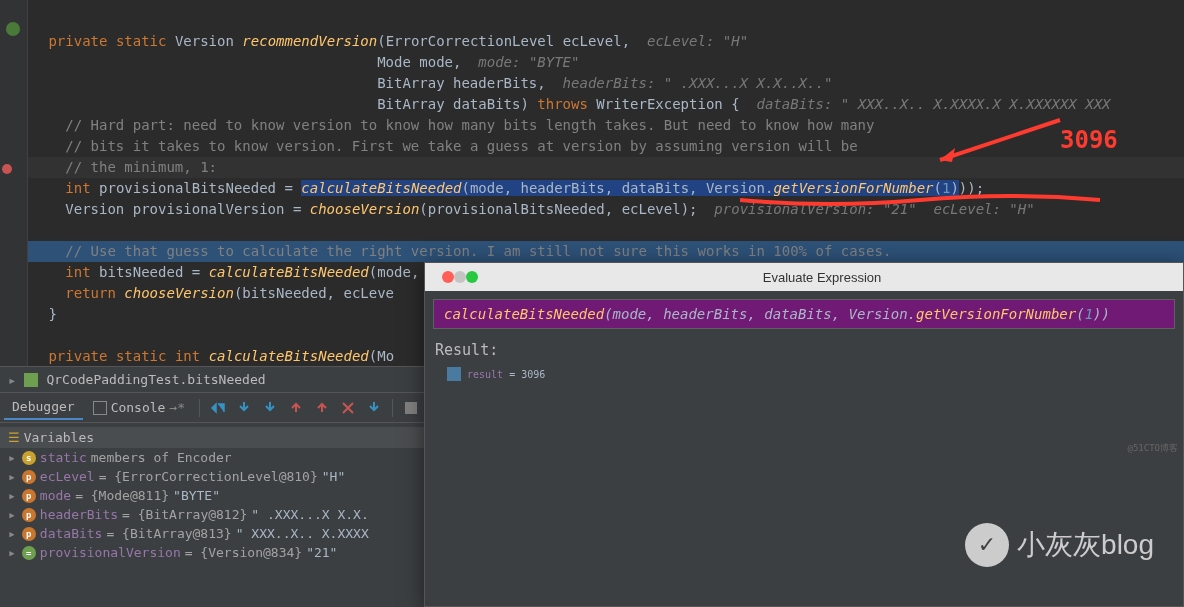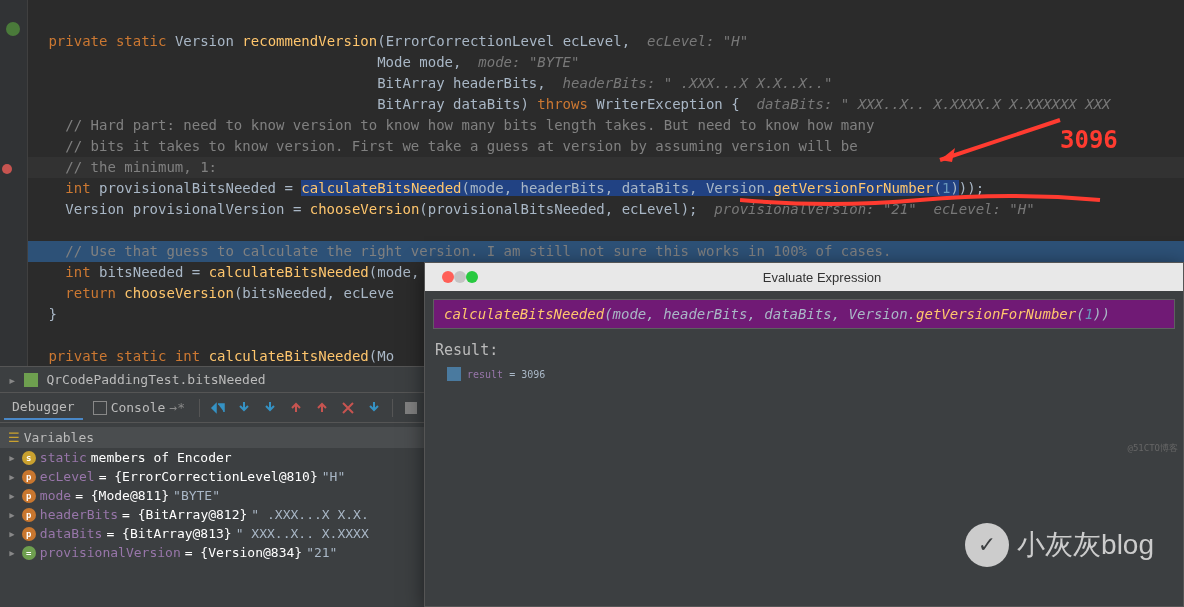--- a/index.html
+++ b/index.html
@@ -44,21 +44,21 @@
     }
     .code {
       position: absolute;
       left: 40px;
       top: 10px;
       white-space: pre;
       line-height: 21px;
     }
     .kw { color: #cc7832; }
     .type { color: #a9b7c6; }
-    .method { color: #ffc66d; }
+    .method { color: #ffc66d; font-style: italic; }
     .comment { color: #808080; }
     .hint { color: #787878; font-style: italic; }
     .num { color: #6897bb; }
     .selected {
       background: #214283;
       display: inline;
     }
     .line-hl {
       background: #323232;
       display: block;
@@ -163,21 +163,21 @@
       align-items: center;
       justify-content: center;
       font-size: 9px;
       color: white;
       font-weight: bold;
     }
     .var-icon.s { background: #c9a12f; }
     .var-icon.p { background: #c9772f; }
     .var-icon.eq { background: #6e9f4f; }
     .var-name { color: #9876aa; }
-    .var-gray { color: #ffffff; }
+    .var-gray { color: #a3a3a3; }
     .var-val { color: #a9b7c6; }
     .expand { color: #888; margin-right: 2px; }
     
     .eval-dialog {
       position: absolute;
       left: 424px;
       top: 262px;
       width: 760px;
       height: 345px;
       background: #3c3f41;

